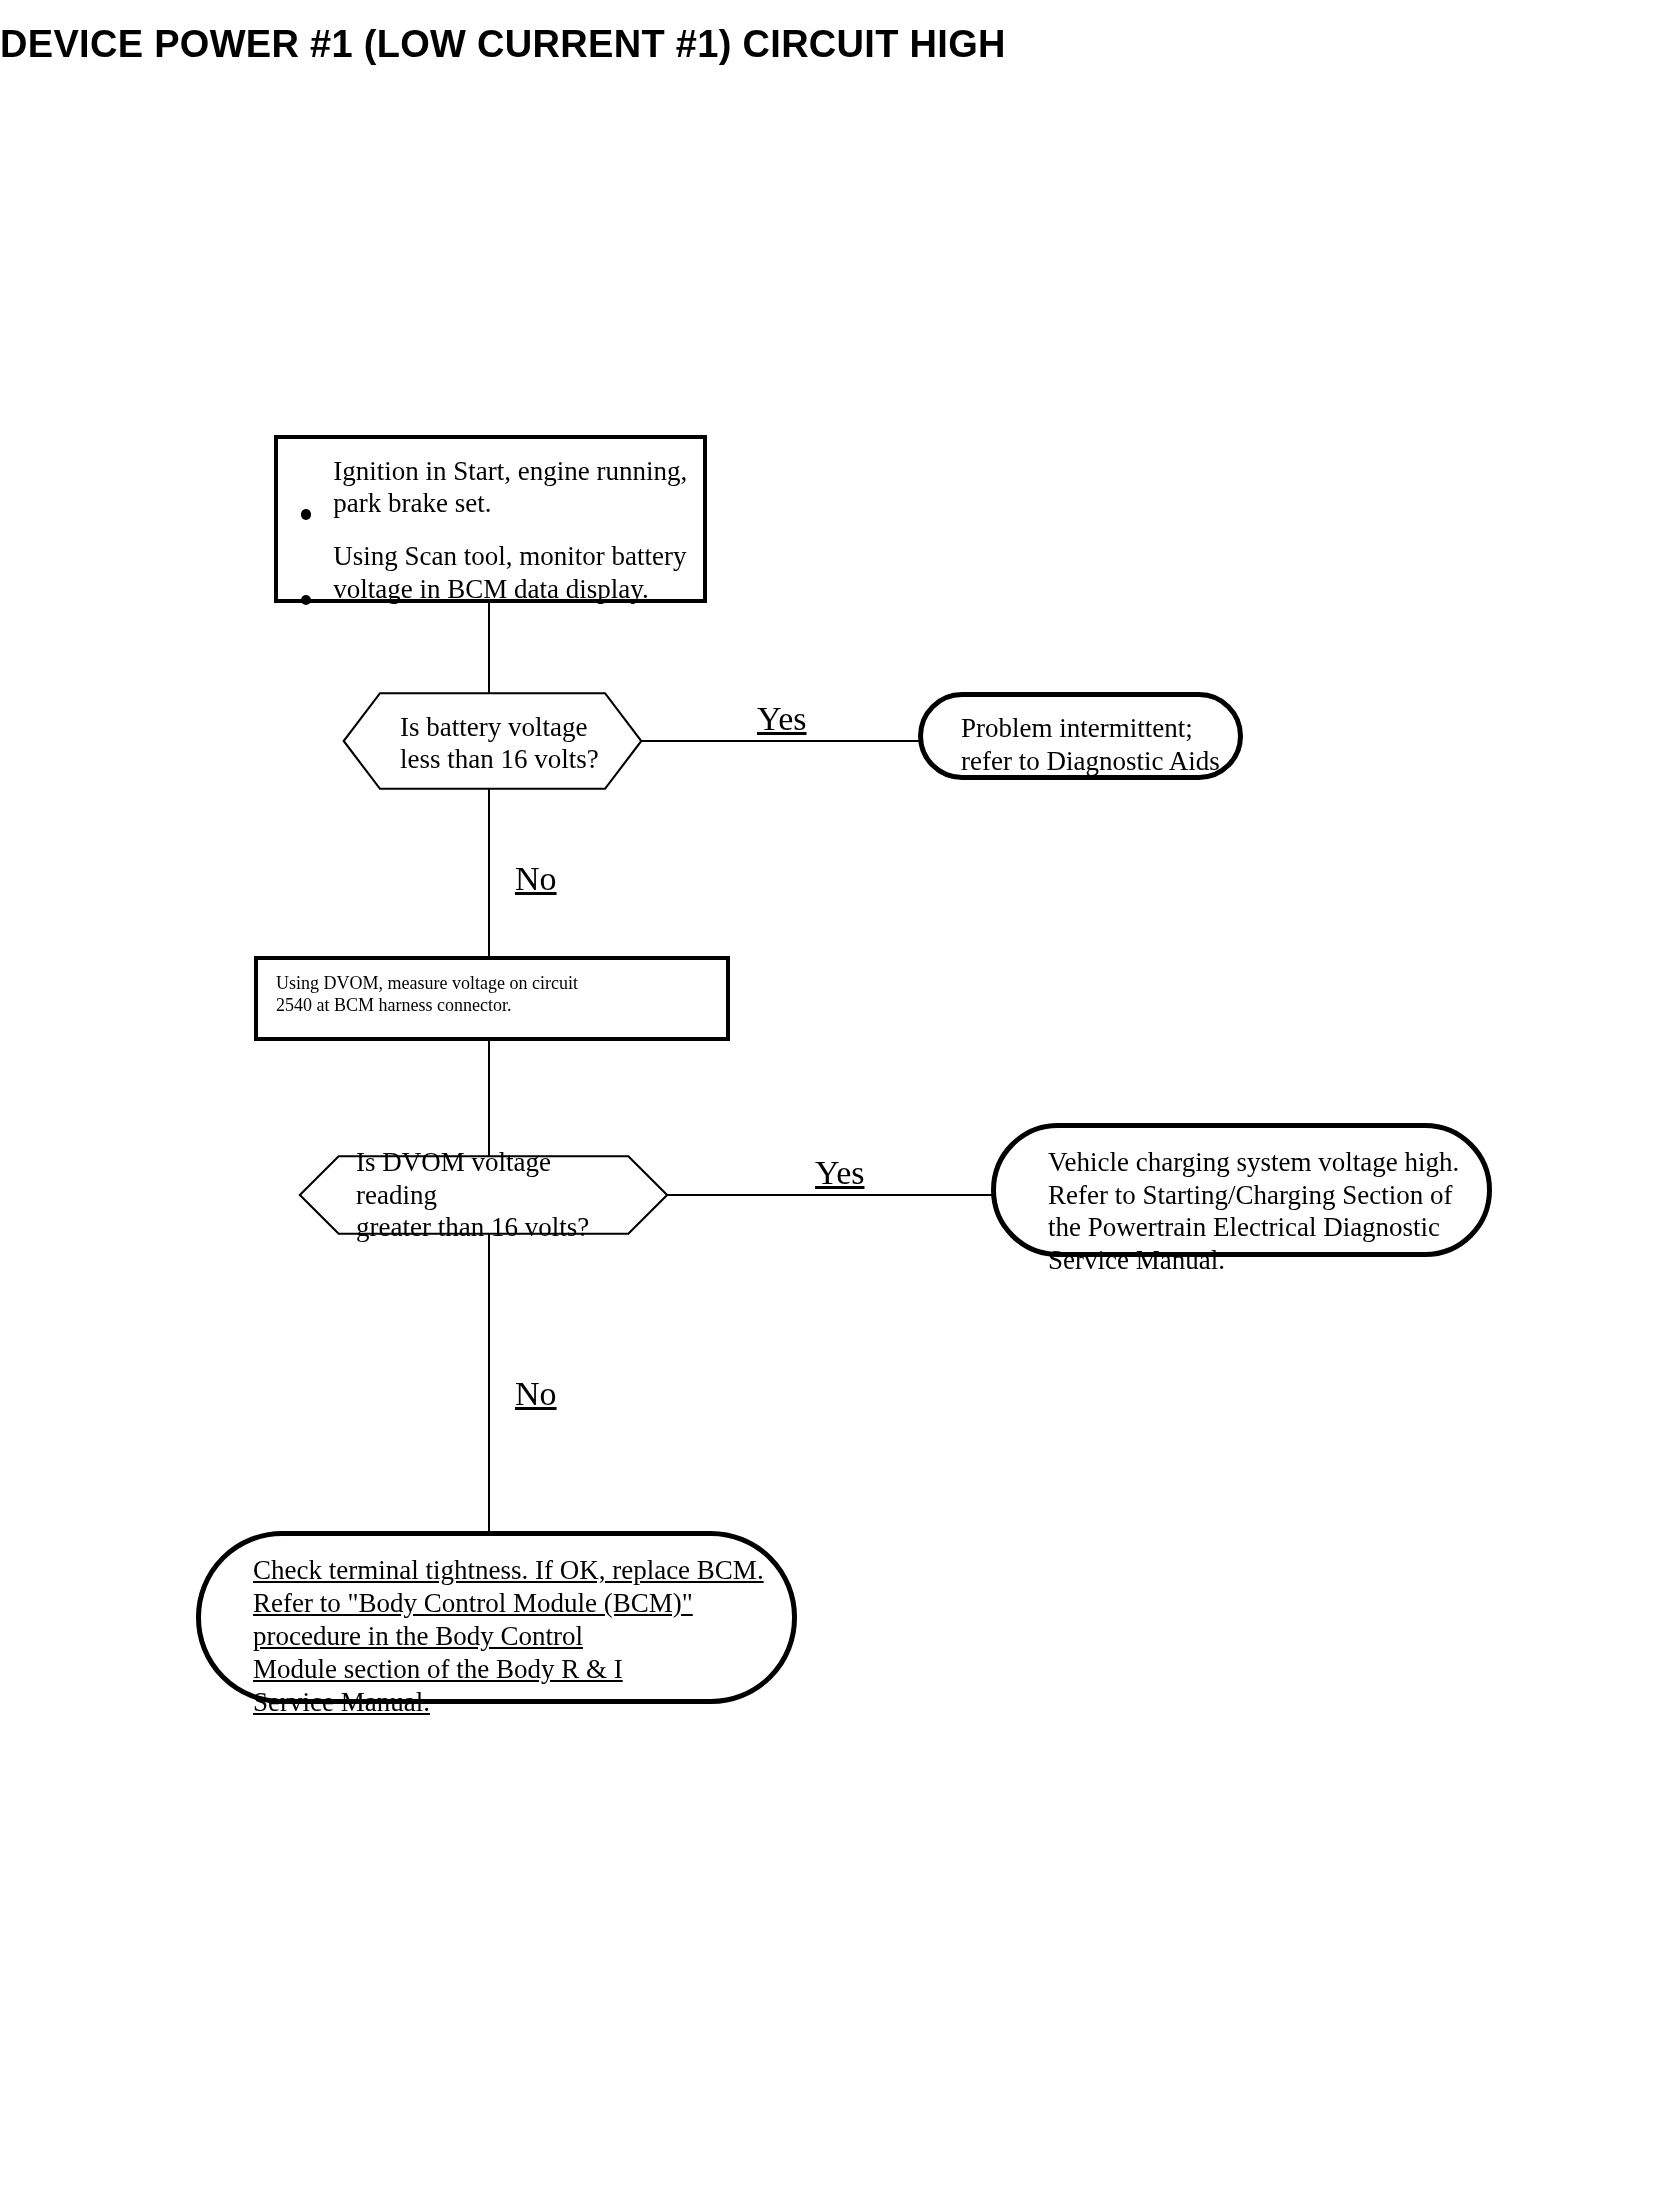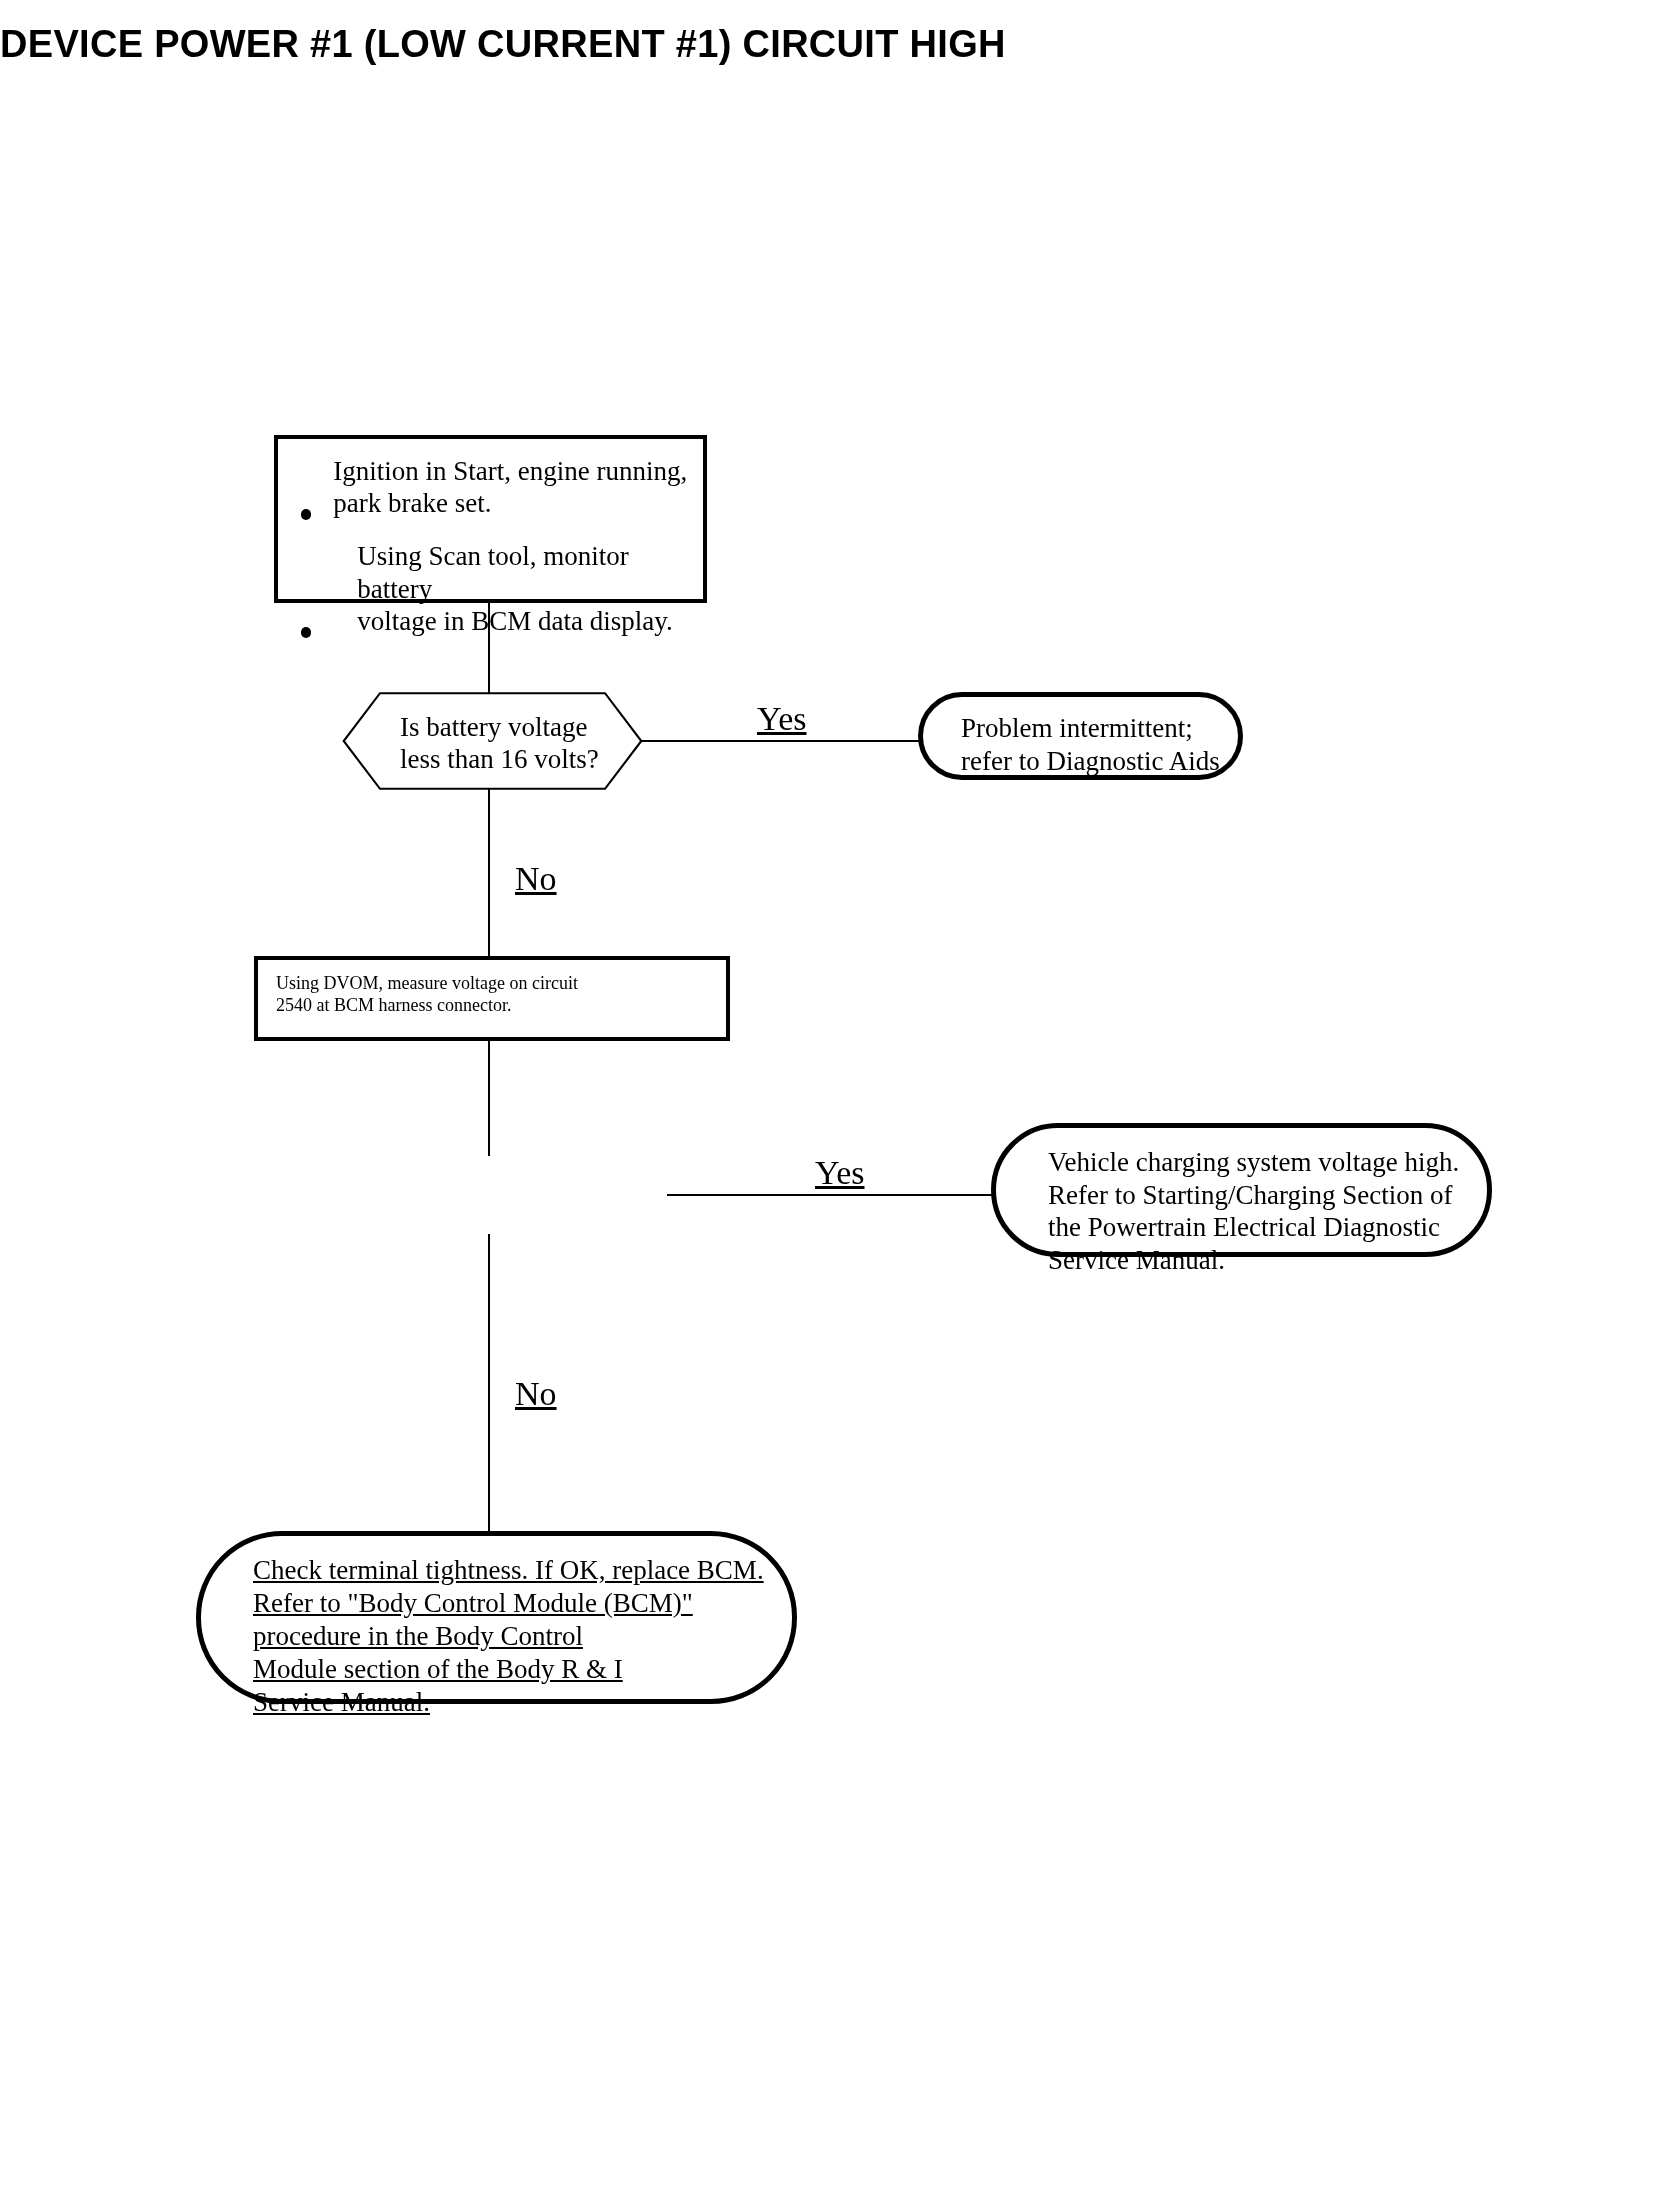--- a/index.html
+++ b/index.html
@@ -72,21 +72,21 @@
     position: absolute;
     left: 23px;
     top: 16px;
     right: 8.5px;
   }
   .bullet-row {
     display: flex;
     align-items: flex-end;
     margin-bottom: 20.7px;
   }
-  .bullet-row:last-child { margin-bottom: 0; gap: 24px; }
+  .bullet-row:last-child { margin-bottom: 0; }
   .bullet-dot {
     flex: 0 0 auto;
     width: 10.3px;
     height: 10.3px;
     border-radius: 50%;
     background: #000000;
     margin-top: 13.4px;
     margin-right: 22px;
   }
   .bullet-text {
@@ -183,20 +183,29 @@
   <div class="vline" style="left:488px; top:789px; height:168px;"></div>
   <div class="edge-label" style="left:515px; top:862px;">No</div>
 
   <div class="proc-box" style="left:254px; top:956px; width:476px; height:85px;">
     <div class="txt" style="left:18px; top:13.4px; width:447px;">Using DVOM, measure voltage on circuit
 2540 at BCM harness connector.</div>
   </div>
 
   <div class="vline" style="left:488px; top:1041px; height:115px;"></div>
 
+  <div class="decision" style="left:298px; top:1155px; width:371px; height:80px;">
+    <svg width="371" height="80" viewBox="0 0 610 132">
+      <polygon points="66,2 544,2 608,66 544,130 66,130 2,66" fill="#ffffff" stroke="#000000" stroke-width="3.5"></polygon>
+    </svg>
+    <div class="dtxt">
+      <span>Is DVOM voltage reading
+greater than 16 volts?</span>
+    </div>
+  </div>
 
   <div class="hline" style="left:667px; top:1194px; width:327px;"></div>
   <div class="edge-label" style="left:815px; top:1156px;">Yes</div>
 
   <div class="term" style="left:991px; top:1123px; width:501px; height:134px; border-radius:72px;">
     <div class="ttxt" style="left:52px; top:17.6px; width:425px;">Vehicle charging system voltage high.
 Refer to Starting/Charging Section of
 the Powertrain Electrical Diagnostic
 Service Manual.</div>
   </div>

